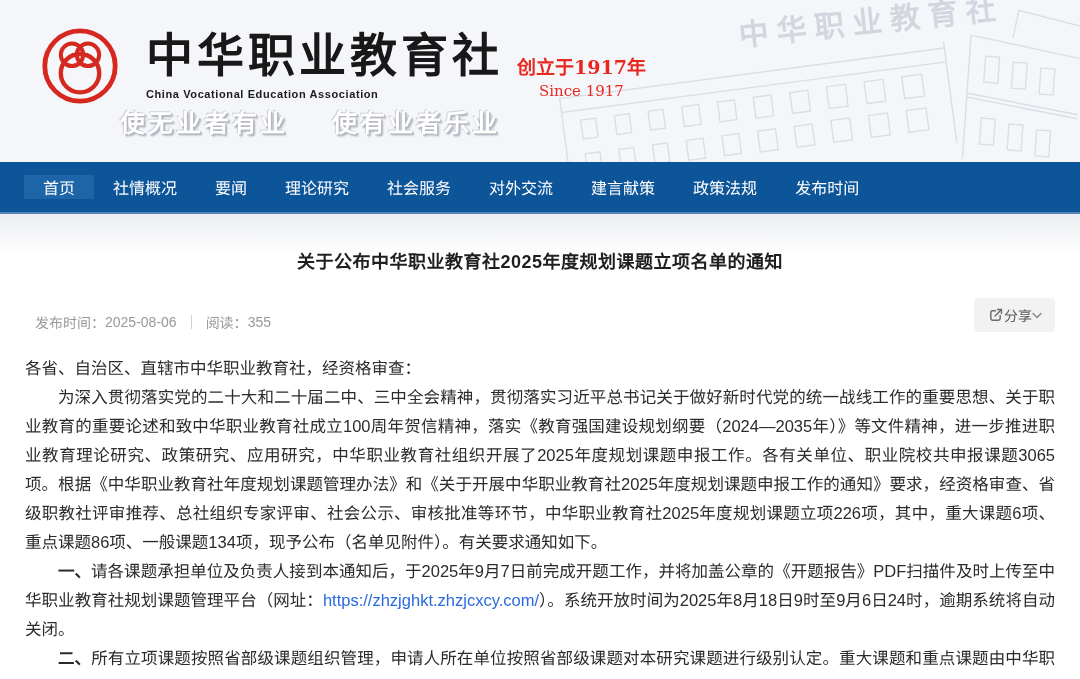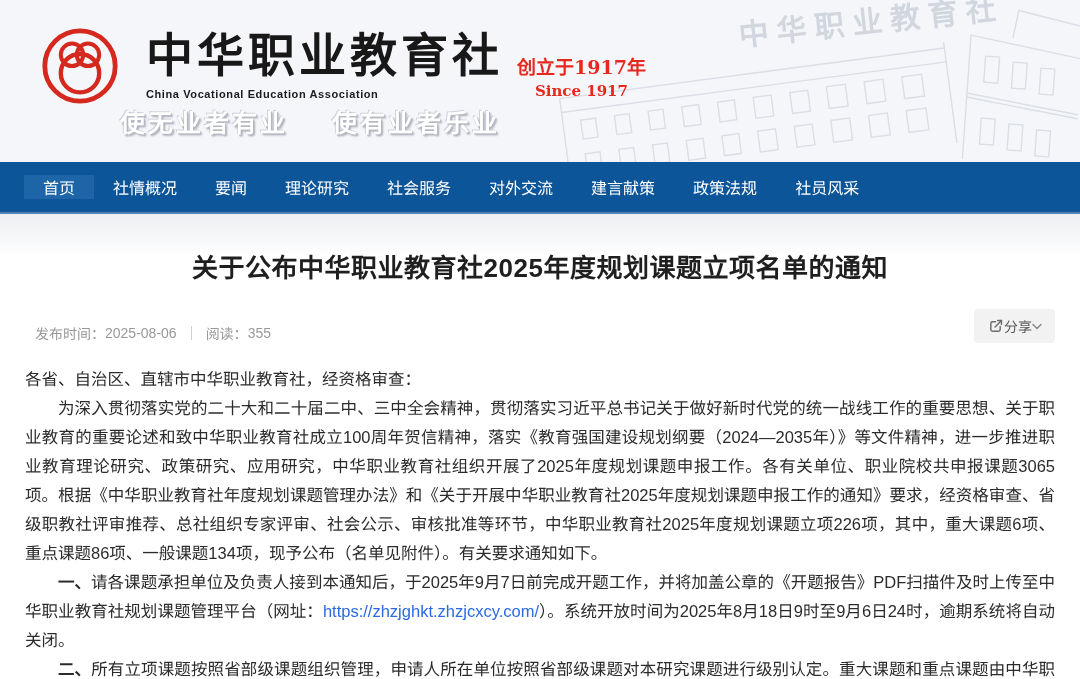--- a/index.html
+++ b/index.html
@@ -52,21 +52,21 @@
   .founded-cn {
     font-size: 19px;
     font-weight: 800;
     color: var(--accent-red, #e8281e);
     white-space: nowrap;
     font-family: "DejaVu Serif", serif;
   }
   .founded-en {
     font-family: "DejaVu Serif", "Liberation Serif", serif;
     font-size: 15px;
-    font-weight: 700;
+    font-weight: 400;
     color: var(--accent-red, #e8281e);
     margin-top: 3px;
   }
   .slogan {
     position: absolute;
     top: 103px; left: 120px;
     font-size: 25px;
     font-weight: 900;
     color: #ffffff;
     letter-spacing: 3px;
@@ -97,21 +97,21 @@
   .nav-item.active { background: var(--nav-active-bg, #1e65a8); }
 
   
   .content {
     background: linear-gradient(#ecEEf1, #ffffff 42px);
     padding: 0 25px;
   }
   .article-title {
     padding-top: 33px;
     text-align: center;
-    font-size: 26px;
+    font-size: 18px;
     font-weight: 800;
     color: #1f1f1f;
     letter-spacing: 0.5px;
   }
   .meta-row {
     margin-top: 25px;
     display: flex;
     align-items: flex-end;
     justify-content: space-between;
     margin-left: 10px;
@@ -228,21 +228,21 @@
 
   <nav class="main-nav">
     <a class="nav-item active">首页</a>
     <a class="nav-item">社情概况</a>
     <a class="nav-item">要闻</a>
     <a class="nav-item">理论研究</a>
     <a class="nav-item">社会服务</a>
     <a class="nav-item">对外交流</a>
     <a class="nav-item">建言献策</a>
     <a class="nav-item">政策法规</a>
-    <a class="nav-item">社员风采</a>
+    <a class="nav-item">发布时间</a>
   </nav>
 
   <main class="content">
 
     <h1 class="article-title">关于公布中华职业教育社2025年度规划课题立项名单的通知</h1>
 
     <div class="meta-row">
       <div class="meta">
         <span>发布时间：</span>
         <span>2025-08-06</span>

